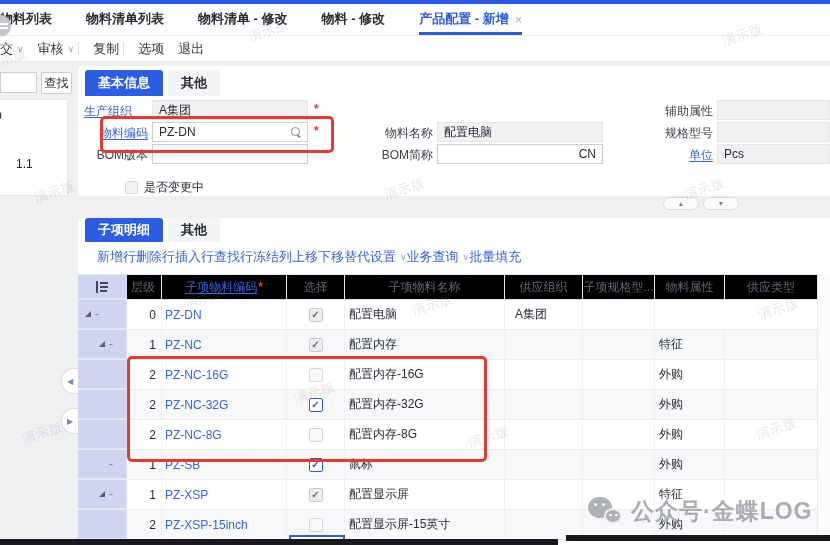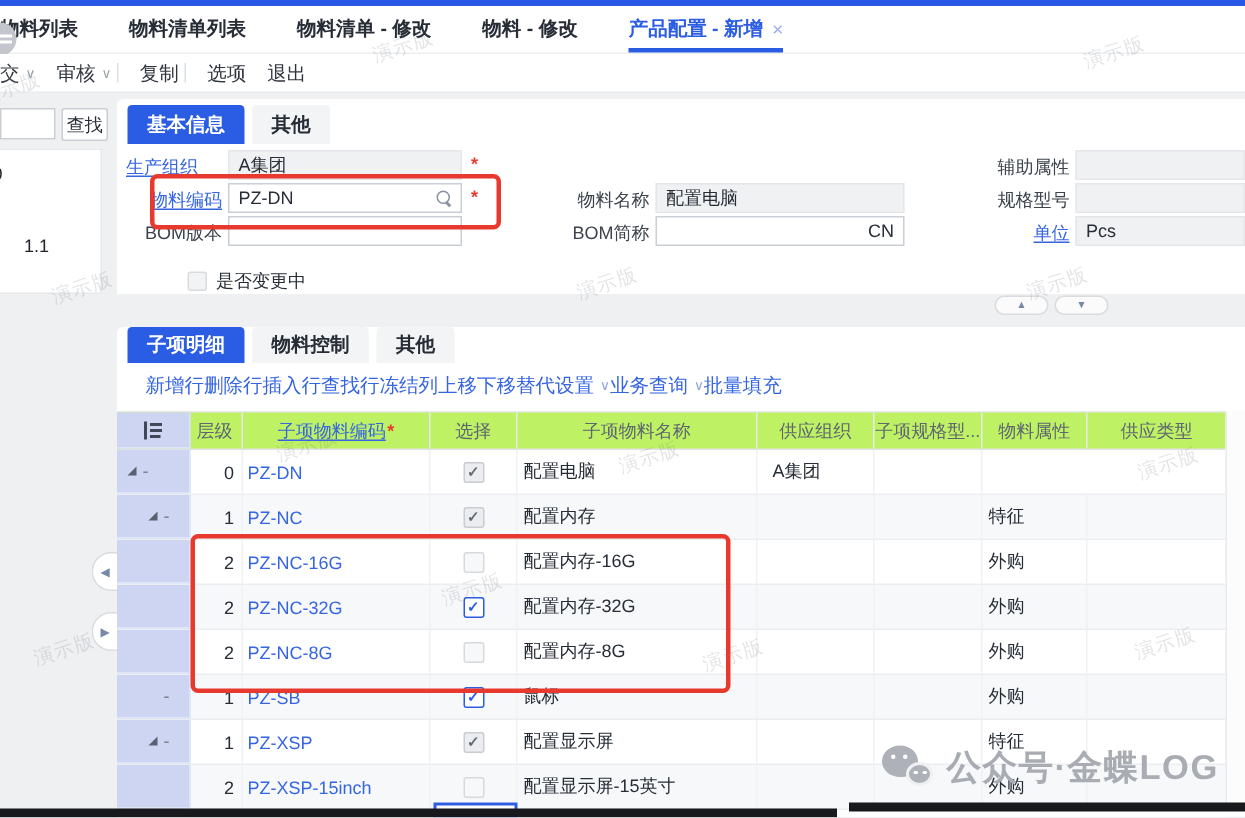--- a/index.html
+++ b/index.html
@@ -67,21 +67,21 @@
   .pill{position:absolute;width:36px;height:13px;background:#fbfbfc;border:1px solid #d9dbde;
     border-radius:7px;display:flex;align-items:center;justify-content:center;font-size:7px;
     color:#7788aa;box-sizing:border-box;}
   
   .actions{position:absolute;left:19px;top:30px;display:flex;align-items:center;
     font-size:13px;color:#3565e0;white-space:nowrap;}
   .action{display:flex;align-items:center;gap:4px;}
   .action .chev{color:#8fa3dd;font-size:9px;}
   
   .grid{position:absolute;left:0;top:56px;width:740px;}
-  .hrow{display:flex;height:26px;background:#bef264;border-top:1px solid #e6e8eb;
+  .hrow{display:flex;height:26px;background:#000000;border-top:1px solid #e6e8eb;
     border-bottom:1px solid #e0e2e6;box-sizing:border-box;font-size:12px;color:#5f6672;}
   .hc{display:flex;align-items:center;justify-content:center;border-right:1px solid #e7e9ec;
     box-sizing:border-box;overflow:hidden;white-space:nowrap;}
   .hc.left{justify-content:flex-start;padding-left:4px;}
   .hdr-code{color:#3565e0;text-decoration:underline;text-underline-offset:2px;}
   .hdr-req{color:#e8392f;font-weight:bold;margin-left:1px;}
   .hier-icon{width:12px;height:12px;background:
       linear-gradient(#3f4856,#3f4856) 0 0/2px 12px no-repeat,
       linear-gradient(#3f4856,#3f4856) 4px 1px/8px 2px no-repeat,
       linear-gradient(#3f4856,#3f4856) 4px 5px/8px 2px no-repeat,
@@ -271,23 +271,20 @@
   <div class="pill" style="left:663px;top:197px;">▲</div>
   <div class="pill" style="left:703px;top:197px;">▼</div>
 
   <div class="card-bottom">
     <div class="ftabs" style="left:7px;top:0;position:absolute;">
 
         <div class="ftab active" style="height:24px;line-height:24px;">
           <span>子项明细</span>
         </div>
 
-        <div class="ftab" style="height:24px;line-height:24px;">
-          <span>物料控制</span>
-        </div>
 
         <div class="ftab" style="height:24px;line-height:24px;">
           <span>其他</span>
         </div>
 
     </div>
 
     <div class="actions">
 
         <div class="action">

